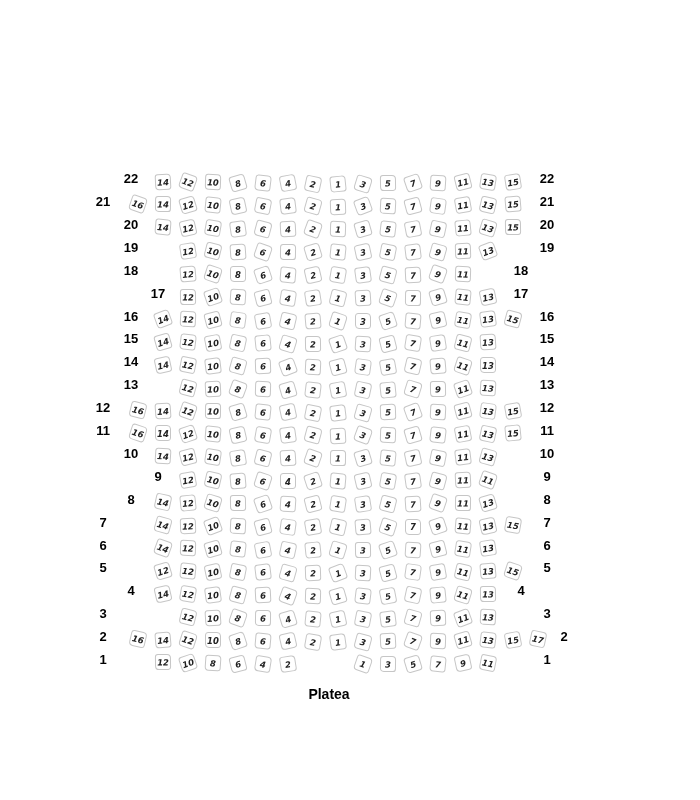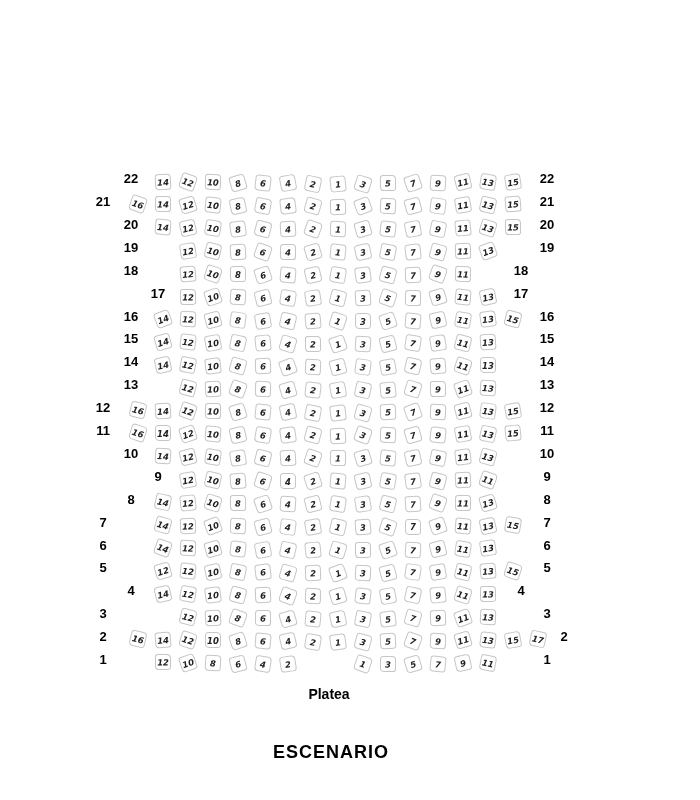--- a/index.html
+++ b/index.html
@@ -1038,14 +1038,13 @@
         <span>7</span>
       </div>
       <div class="seat" style="left: 455px; top: 655.389px; transform: rotate(-12deg);">
         <span>9</span>
       </div>
       <div class="seat" style="left: 480px; top: 654.957px; transform: rotate(11deg);">
         <span>11</span>
       </div>
     </div>
   <div class="area-title" style="left:329px; top:694px;">Platea</div>
-  <div class="stage-title" style="left:331px; top:752px;">ESCENARIO</div>
 </div>
 
 </body></html>

